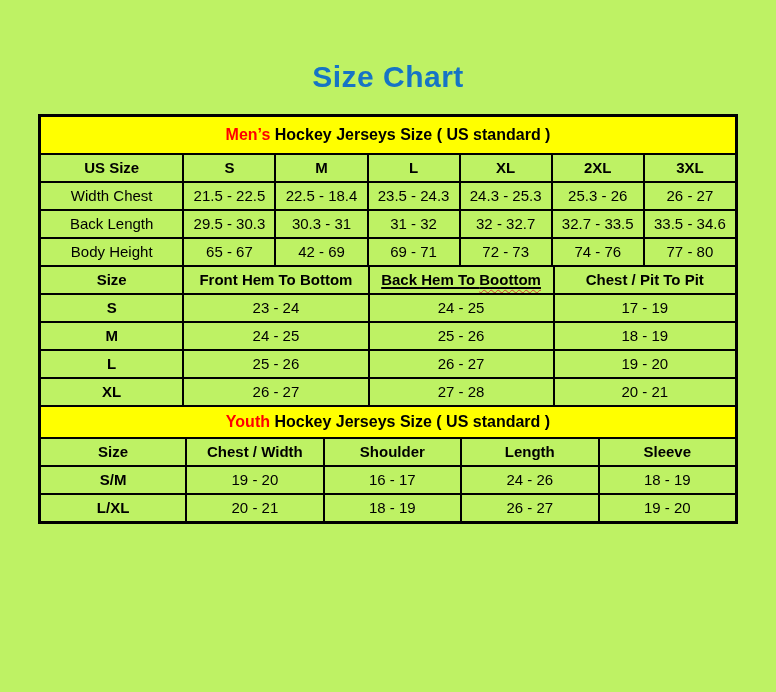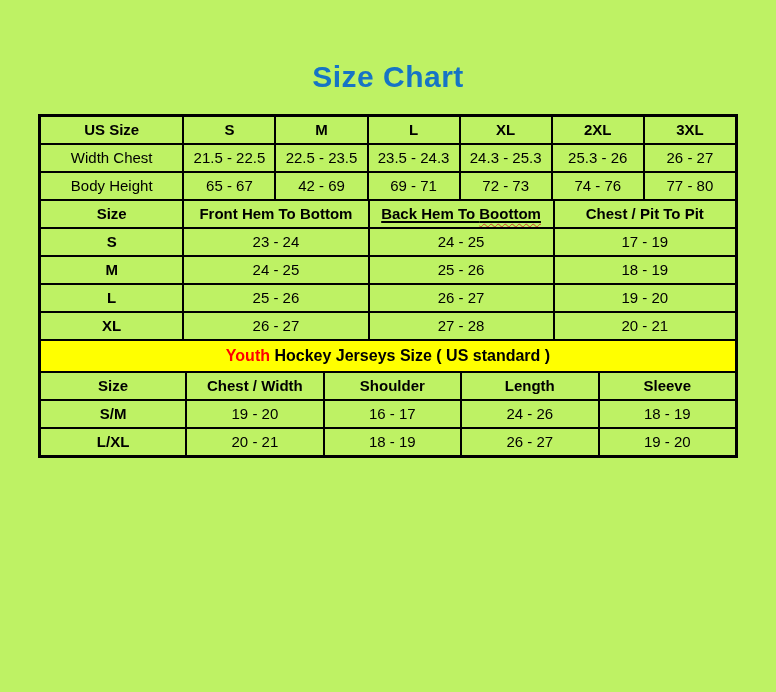--- a/index.html
+++ b/index.html
@@ -77,37 +77,49 @@
       <colgroup>
         <col style="width:20.6%">
           <col style="width:13.23%">
           <col style="width:13.23%">
         <col style="width:13.23%">
           <col style="width:13.23%">
           <col style="width:13.23%">
           <col style="width:13.25%">
       </colgroup>
       <tbody>
+          <tr class="sec-mens">
+        <td class="section" colspan="7"><span class="accent">Men’s</span><span> Hockey Jerseys Size ( US standard )</span></td>
+      </tr>
       <tr>
         <th>US Size</th>
         <th>S</th>
         <th>M</th>
         <th>L</th>
         <th>XL</th>
         <th>2XL</th>
         <th>3XL</th>
       </tr>
       <tr>
         <td>Width Chest</td>
         <td>21.5 - 22.5</td>
-        <td>22.5 - 23.5</td>
+        <td>22.5 - 18.4</td>
         <td>23.5 - 24.3</td>
         <td>24.3 - 25.3</td>
         <td>25.3 - 26</td>
         <td>26 - 27</td>
+      </tr>
+      <tr>
+        <td>Back Length</td>
+        <td>29.5 - 30.3</td>
+        <td>30.3 - 31</td>
+        <td>31 - 32</td>
+        <td>32 - 32.7</td>
+        <td>32.7 - 33.5</td>
+        <td>33.5 - 34.6</td>
       </tr>
       <tr>
         <td>Body Height</td>
         <td>65 - 67</td>
         <td>42 - 69</td>
         <td>69 - 71</td>
         <td>72 - 73</td>
         <td>74 - 76</td>
         <td>77 - 80</td>
       </tr>

